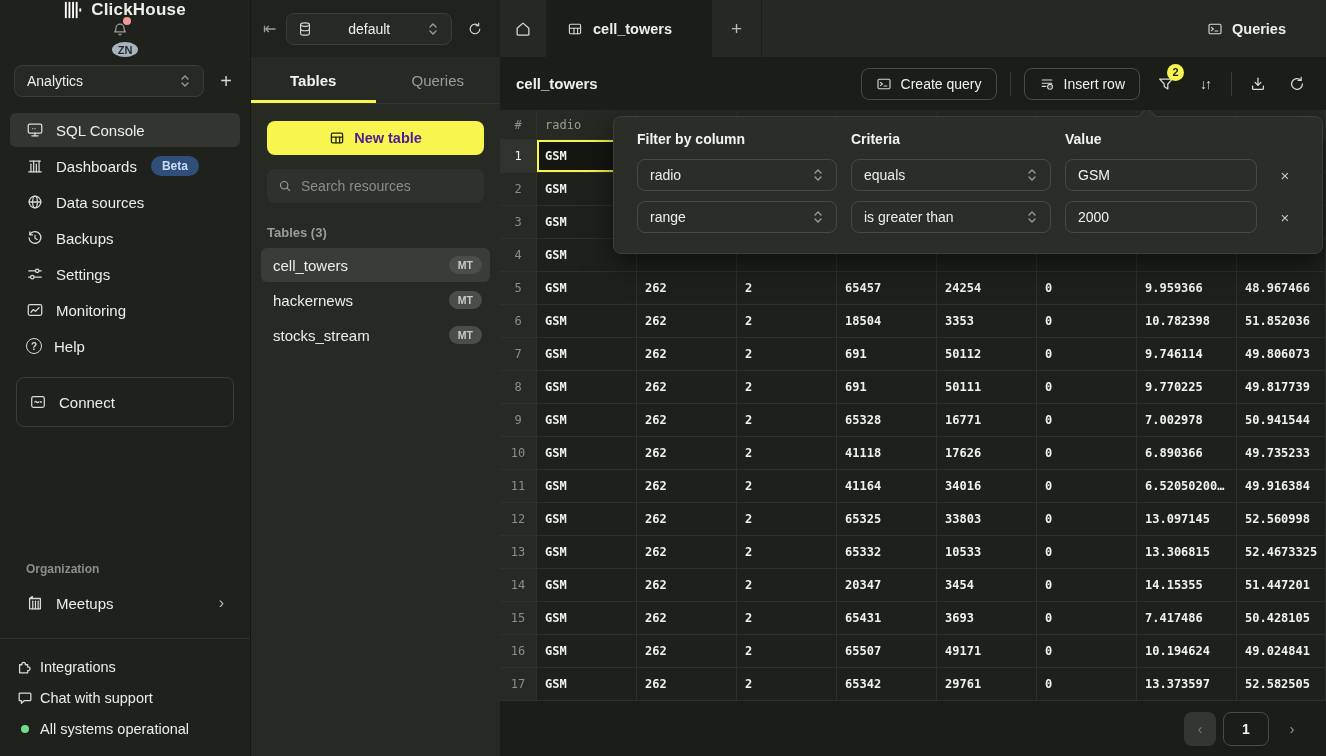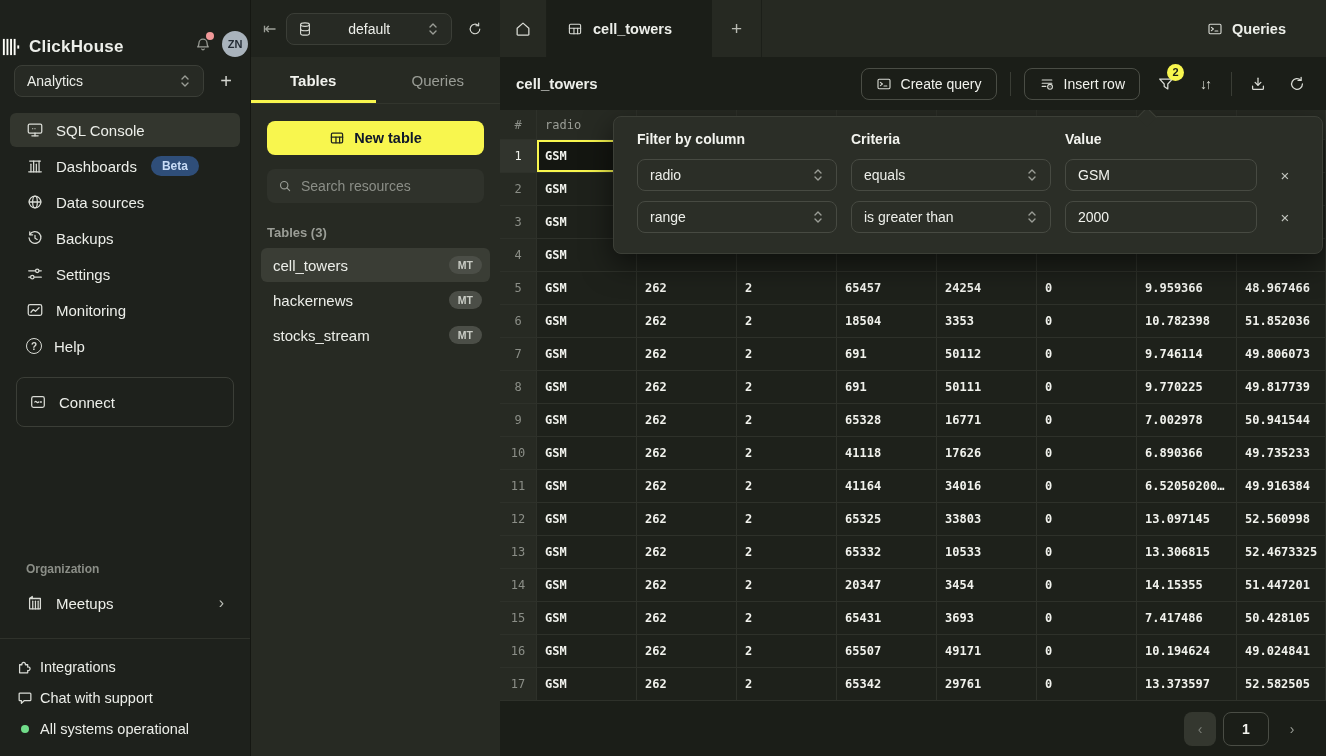--- a/index.html
+++ b/index.html
@@ -8,21 +8,21 @@
     --status-green:#71dd8a;
     --notification-red:#f19999;
   }
   *{margin:0;padding:0;box-sizing:border-box;}
   html,body{width:1326px;height:756px;overflow:hidden;background:#101210;}
   body{font-family:"Liberation Sans",sans-serif;color:#eceee9;-webkit-font-smoothing:antialiased;}
   .app{position:relative;width:1326px;height:756px;background:#1b1e18;}
 
   
   .sidebar{position:absolute;left:0;top:0;width:250px;height:756px;background:#1e211c;display:flex;flex-direction:column;}
-  .sb-header{height:57px;display:flex;align-items:flex-end;padding:0 2px;}
+  .sb-header{height:57px;display:flex;align-items:center;padding:0 28px;flex-direction:column;}
   .brand{display:flex;align-items:center;gap:9px;flex:1;}
   .brand-name{font-size:17px;font-weight:700;letter-spacing:.2px;}
   .bell-wrap{position:relative;margin-right:10px;}
   .bell-dot{position:absolute;top:-3px;right:-2px;width:8px;height:8px;border-radius:50%;background:var(--notification-red);}
   .avatar{width:26px;height:26px;border-radius:50%;background:#a9b3bc;color:#242d36;font-size:11px;font-weight:700;display:flex;align-items:center;justify-content:center;}
   .workspace-row{display:flex;align-items:center;padding:8px 14px 0 14px;gap:12px;}
   .workspace-select{flex:1;height:32px;background:#272a24;border:1px solid #3b3e37;border-radius:8px;display:flex;align-items:center;padding:0 10px 0 12px;font-size:14px;cursor:pointer;}
   .workspace-select .lbl{flex:1;}
   .plus-btn{font-size:20px;color:#d3d5cf;line-height:1;cursor:pointer;padding:2px 4px;}
   .nav{margin-top:16px;padding:0 10px;display:flex;flex-direction:column;gap:2px;}
@@ -41,21 +41,21 @@
   
   .explorer{position:absolute;left:250px;top:0;width:250px;height:756px;background:#272a23;border-left:1px solid #151712;display:flex;flex-direction:column;}
   .ex-topbar{height:57px;background:#20231d;display:flex;align-items:center;padding:0 12px;gap:10px;}
   .collapse-ic{color:#9a9d96;font-size:16px;cursor:pointer;}
   .db-select{flex:1;height:32px;background:#272a24;border:1px solid #3b3e37;border-radius:8px;display:flex;align-items:center;gap:16px;padding:0 10px;font-size:14px;cursor:pointer;}
   .db-select .lbl{flex:1;text-align:center;}
   .ex-tabs{height:47px;display:flex;border-bottom:1px solid #32352d;}
   .ex-tab{flex:1;display:flex;align-items:center;justify-content:center;font-size:15px;color:#9a9d96;position:relative;cursor:pointer;}
   .ex-tab.active{color:#f2f3ee;font-weight:600;}
   .ex-tab.active::after{content:'';position:absolute;left:0;right:0;bottom:0;height:3px;background:var(--accent-yellow);}
-  .new-table-btn{margin:17px 16px 0 16px;height:34px;background:var(--accent-yellow);border-radius:8px;display:flex;align-items:center;justify-content:center;gap:9px;color:#0f172a;font-size:14.5px;font-weight:700;cursor:pointer;}
+  .new-table-btn{margin:17px 16px 0 16px;height:34px;background:var(--accent-yellow);border-radius:8px;display:flex;align-items:center;justify-content:center;gap:9px;color:#4c1d95;font-size:14.5px;font-weight:700;cursor:pointer;}
   .search-box{margin:14px 16px 0 16px;height:34px;background:#2f322b;border-radius:8px;display:flex;align-items:center;gap:8px;padding:0 10px;}
   .search-box input{background:transparent;border:none;outline:none;color:#eceee9;font-size:14px;width:100%;font-family:"Liberation Sans",sans-serif;}
   .search-box input::placeholder{color:#8b8e87;}
   .section-label{margin:22px 16px 8px 16px;font-size:13px;font-weight:600;color:#9a9d96;}
   .table-list{padding:0 10px;display:flex;flex-direction:column;gap:1px;}
   .table-item{height:34px;display:flex;align-items:center;padding:0 8px 0 12px;border-radius:6px;font-size:15px;cursor:pointer;}
   .table-item.active{background:#3a3d35;}
   .badge-mt{margin-left:auto;background:#4b4e47;color:#c9ccc5;font-size:10.5px;font-weight:700;padding:3px 9px;border-radius:10px;}
 
   

